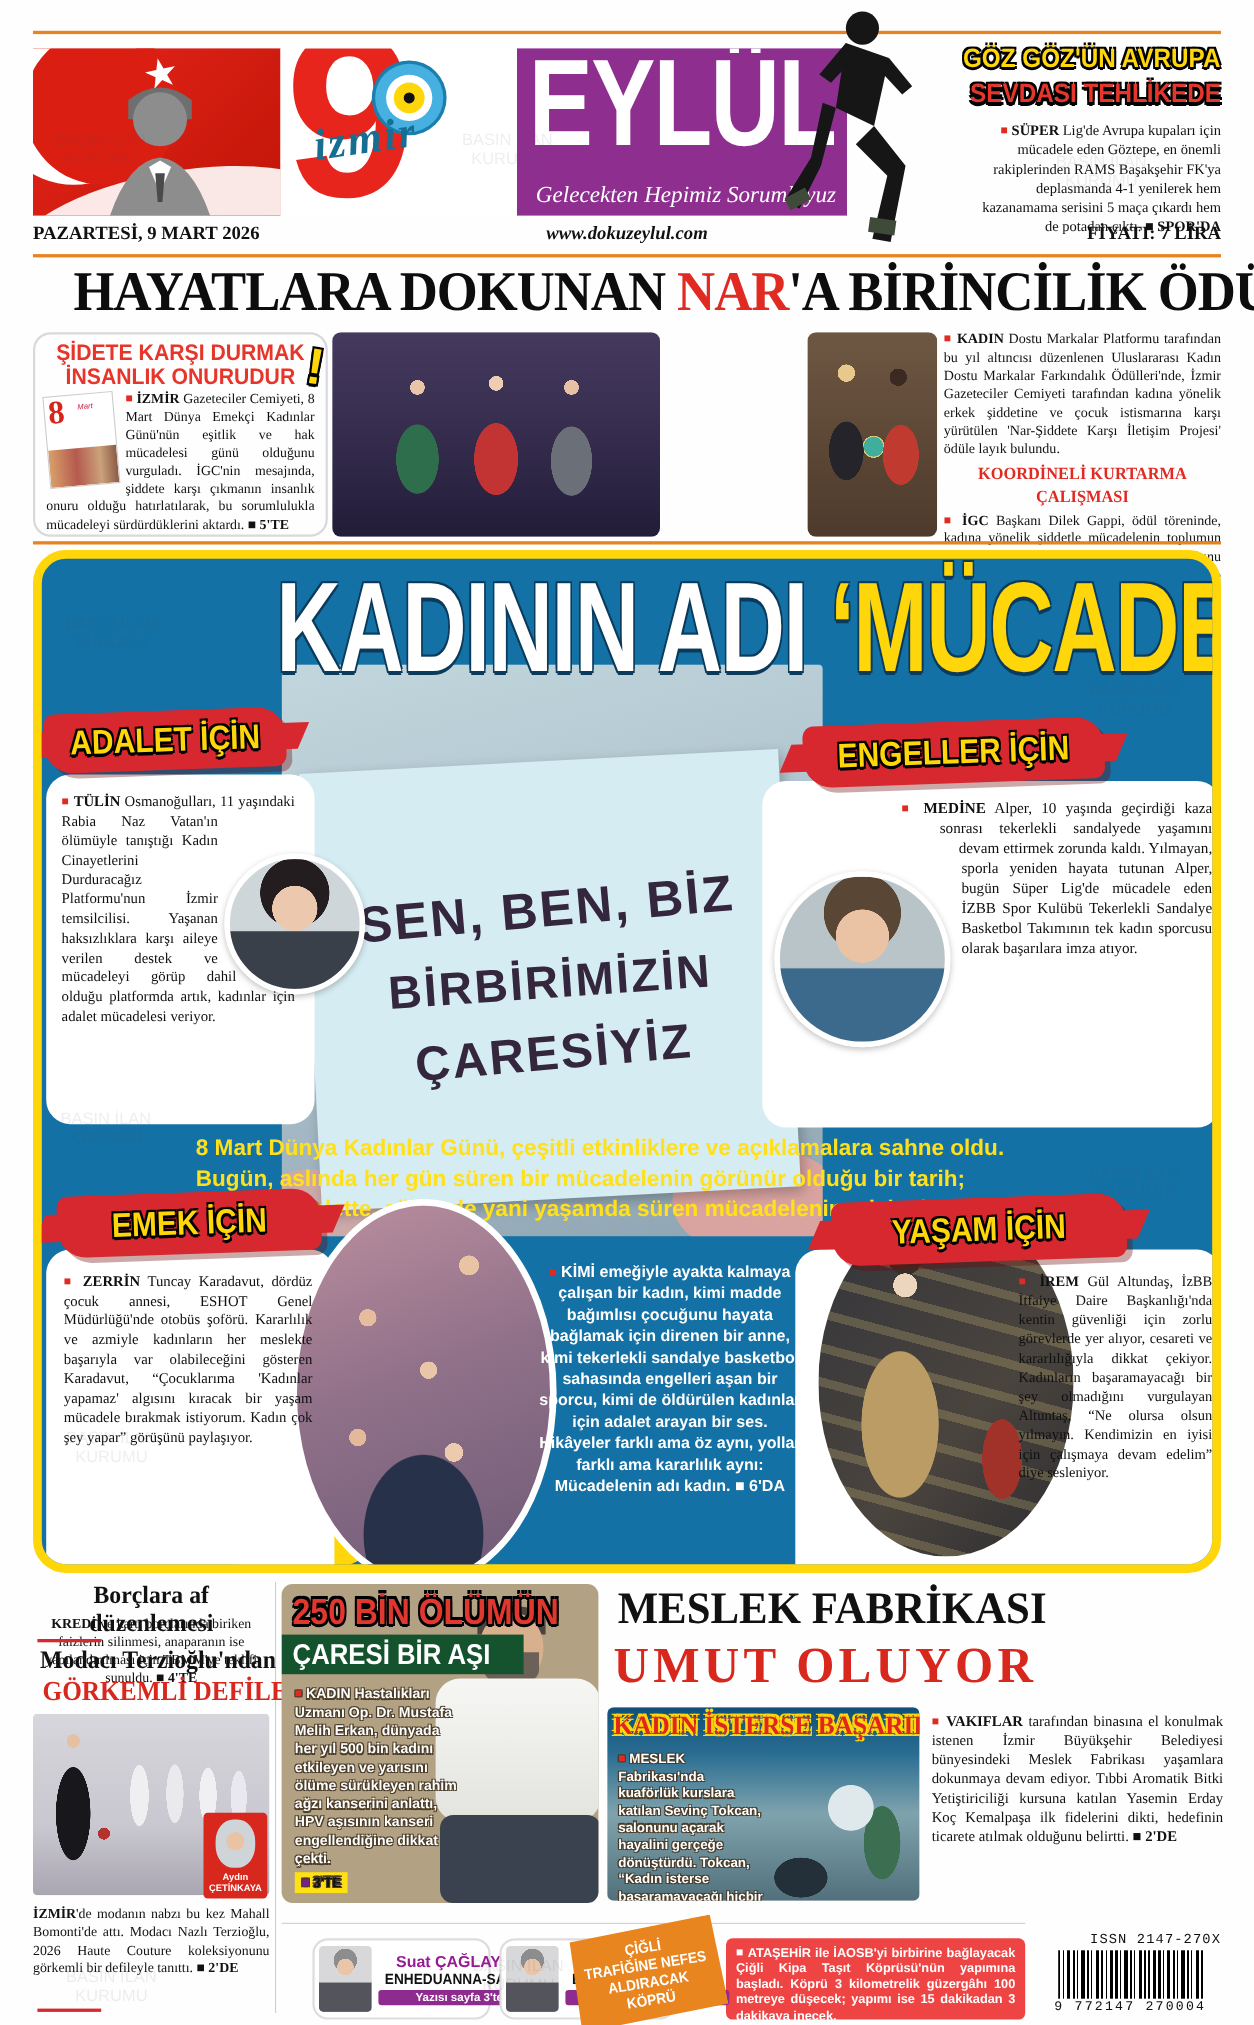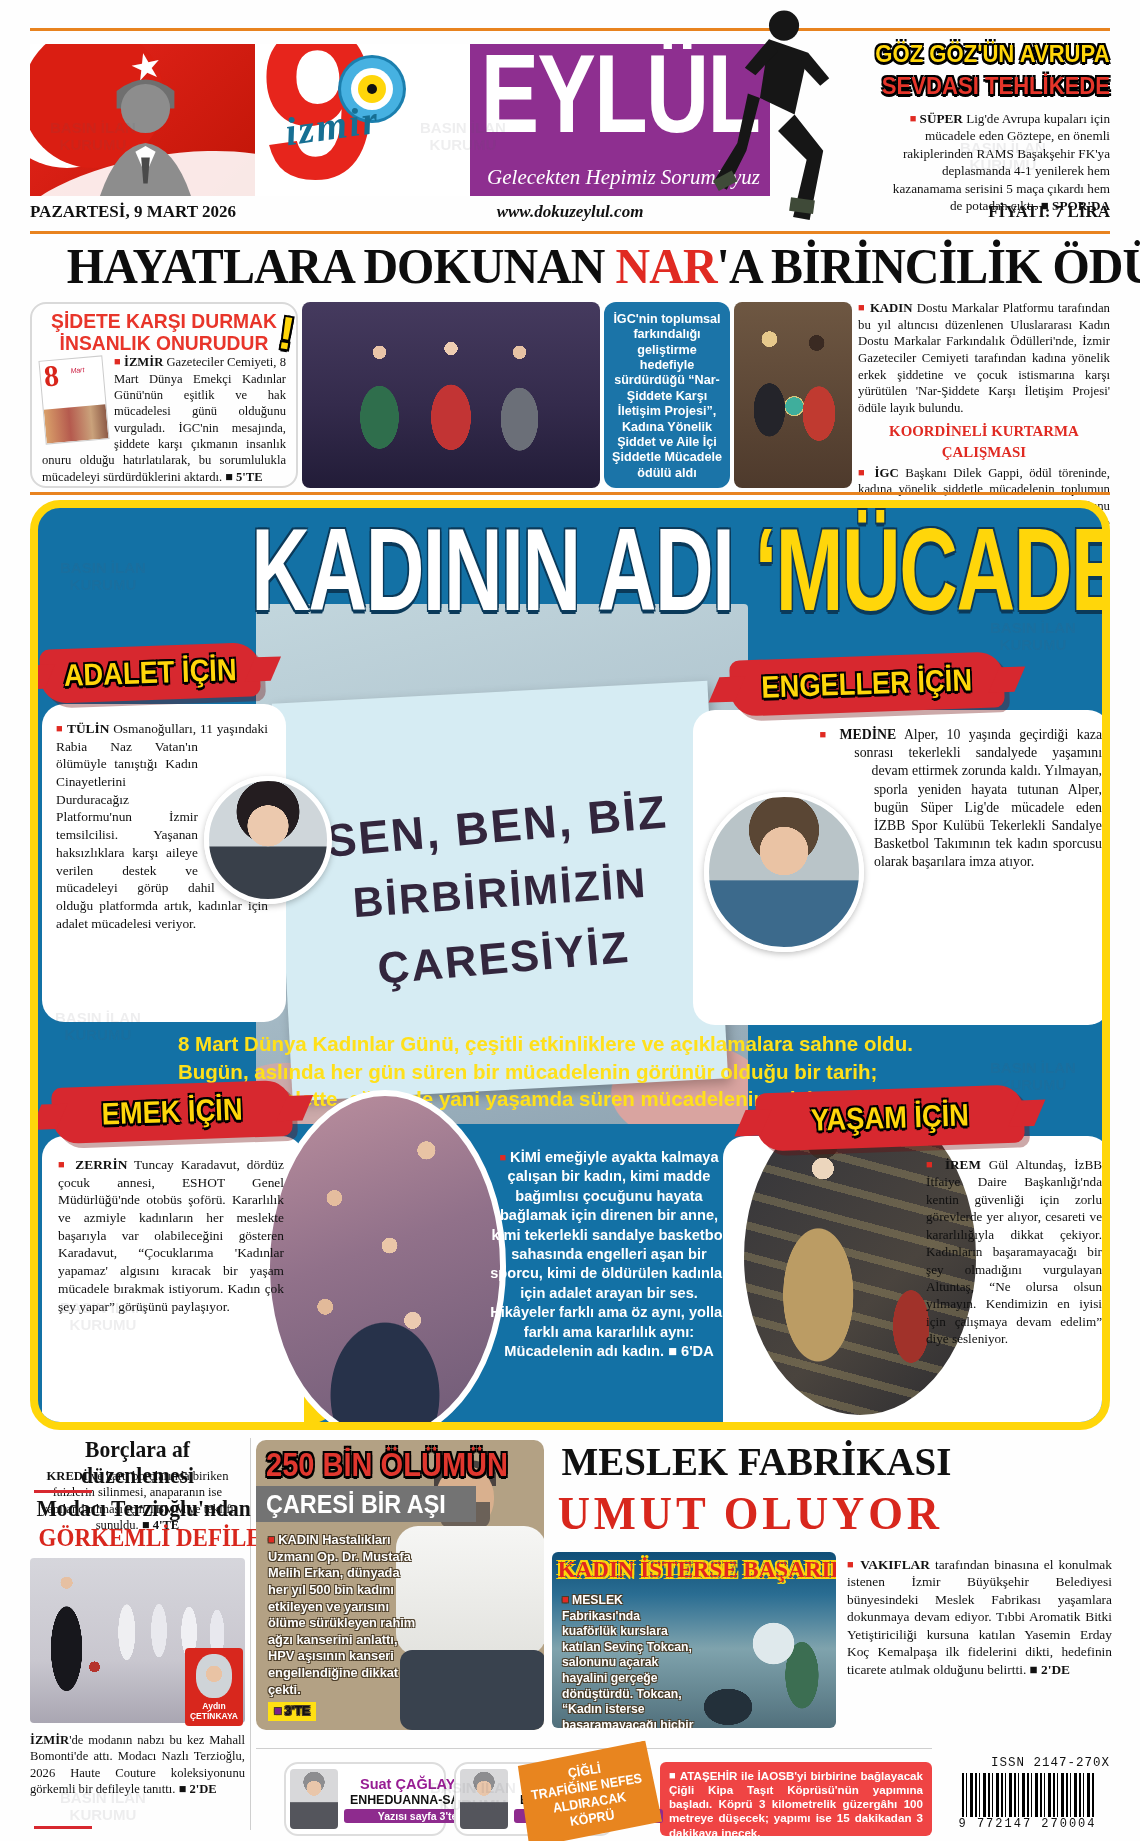--- a/index.html
+++ b/index.html
@@ -2,21 +2,21 @@
 <html><head>
 <meta charset="utf-8">
 <style>
   html,body{margin:0;padding:0;background:#e9e9e9;}
   #page{position:relative;width:1140px;height:1841px;margin:0 auto;background:#fefefe;overflow:hidden;
         font-family:"Liberation Sans",sans-serif;color:#111;}
   .just{text-align:justify;}
   .o-black{text-shadow:-2px -2px 0 #000,2px -2px 0 #000,-2px 2px 0 #000,2px 2px 0 #000,0 3px 0 #000;}
   .o-navy{text-shadow:-2px -2px 0 #0b3a5a,2px -2px 0 #0b3a5a,-2px 2px 0 #0b3a5a,2px 2px 0 #0b3a5a,0 4px 0 #0b3a5a;}
   .o-dark{text-shadow:-1px -1px 0 #4a3c28,1px -1px 0 #4a3c28,-1px 1px 0 #4a3c28,1px 1px 0 #4a3c28;}
-  .wm{position:absolute;color:rgba(90,90,95,.10);font-weight:bold;font-size:15px;line-height:1.1;text-align:center;pointer-events:none;z-index:50;}
+  .wm{position:absolute;color:rgba(90,90,95,.10);font-weight:normal;font-size:15px;line-height:1.1;text-align:center;pointer-events:none;z-index:50;}
   .rule-orange{position:absolute;height:3px;background:#e8831f;}
   
   #flag{position:absolute;left:30px;top:44px;width:225px;height:152px;background:linear-gradient(135deg,#e7251c,#c01507);overflow:hidden;}
   #flag .cres{position:absolute;left:-38px;top:-26px;width:150px;height:150px;border-radius:50%;background:#fff;}
   #flag .cres::after{content:"";position:absolute;left:30px;top:8px;width:142px;height:142px;border-radius:50%;background:#da1e12;}
   #flag .star{position:absolute;left:100px;top:2px;color:#fff;font-size:36px;transform:rotate(-12deg);}
   #flag .swoosh2{position:absolute;left:-20px;bottom:-70px;width:300px;height:110px;border-radius:50%;background:#fff;transform:rotate(-10deg);opacity:.9;}
   #nineArea{position:absolute;left:255px;top:44px;width:215px;height:152px;background:#fff;overflow:hidden;}
   #nineArea .nine{position:absolute;left:4px;top:-48px;font-size:215px;font-weight:900;color:#e7251c;line-height:1;}
   .nazar{position:absolute;left:86px;top:14px;width:62px;height:62px;border-radius:50%;background:#46b1e1;box-shadow:0 0 0 3px #1b7fae;}
@@ -156,21 +156,21 @@
      linear-gradient(180deg,#d6d6dc 0%,#c9c7cf 62%,#a9a6b2 100%);}
   #fashInset{position:absolute;left:185px;top:1648px;width:58px;height:78px;background:#d8271d;border-radius:4px;z-index:2;
     display:flex;flex-direction:column;justify-content:flex-end;align-items:center;}
   #fashInset .face{position:absolute;left:11px;top:6px;width:36px;height:44px;border-radius:45%;
     background:radial-gradient(circle 13px at 50% 45%,#e9c3a4 62%,#cfd4d8 63%);}
   #fashInset .nm{color:#fff;font-weight:bold;font-size:8.5px;text-align:center;line-height:1.15;padding-bottom:4px;}
   #fashCap{position:absolute;left:30px;top:1732px;width:215px;}
   
   #vacBox{position:absolute;left:256px;top:1440px;width:288px;height:290px;background:#b3a184;border-radius:10px;overflow:hidden;}
   #vacBox .h1{position:absolute;left:10px;top:6px;font-size:33px;font-weight:900;color:#e0372e;white-space:nowrap;transform:scaleX(.88);transform-origin:left;}
-  #vacBox .h2bar{position:absolute;left:0px;top:46px;width:210px;height:36px;background:#737373;display:flex;align-items:center;padding-left:10px;}
+  #vacBox .h2bar{position:absolute;left:0px;top:46px;width:210px;height:36px;background:#14532d;display:flex;align-items:center;padding-left:10px;}
   #vacBox .h2bar span{font-size:26px;font-weight:900;color:#fff;white-space:nowrap;transform:scaleX(.9);transform-origin:left;}
   #vacPhoto{position:absolute;right:-6px;top:20px;width:160px;height:270px;}
   #vacPhoto .head{position:absolute;left:46px;top:6px;width:58px;height:64px;border-radius:48%;background:#d9b08e;}
   #vacPhoto .hair{position:absolute;left:44px;top:0px;width:62px;height:26px;border-radius:50% 50% 0 0;background:#4a4340;}
   #vacPhoto .beard{position:absolute;left:50px;top:42px;width:50px;height:30px;border-radius:0 0 45% 45%;background:#6b6158;}
   #vacPhoto .shirt{position:absolute;left:6px;top:66px;width:150px;height:130px;border-radius:22px;background:linear-gradient(180deg,#f6f6f4,#e3e3df);}
   #vacPhoto .pants{position:absolute;left:10px;top:190px;width:146px;height:80px;border-radius:12px;background:#39424e;}
   #vacTxt{position:absolute;left:12px;top:92px;width:150px;color:#fff;font-weight:bold;font-size:12.8px;line-height:1.3;z-index:2;}
   .chip{display:inline-block;background:#ffe013;padding:1px 6px;margin-top:4px;font-weight:900;font-size:12.5px;color:#111;}
   .chip .sq{color:#7a1f8c;margin-right:3px;}
@@ -297,21 +297,20 @@
       <div class="pstrip"></div>
     </div>
     <div class="body13 just">
       <span class="bullet">■</span>
       <b>İZMİR</b><span> Gazeteciler Cemiyeti, 8 Mart Dünya Emekçi Kadınlar Günü'nün eşitlik ve hak mücadelesi günü olduğunu vurguladı. İGC'nin mesajında, şiddete karşı çıkmanın insanlık onuru olduğu hatırlatılarak, bu sorumlulukla mücadeleyi sürdürdüklerini aktardı.</span>
       <b>■ 5'TE</b>
     </div>
   </div>
 
   <div id="photo1" class="photo"></div>
-  <div id="capBox">İGC'nin toplumsal farkındalığı geliştirme hedefiyle sürdürdüğü “Nar-Şiddete Karşı İletişim Projesi”, Kadına Yönelik Şiddet ve Aile İçi Şiddetle Mücadele ödülü aldı</div>
   <div id="photo2" class="photo"></div>
 
   <div id="awardText">
     <div class="just">
       <span class="bullet">■</span>
       <b>KADIN</b><span> Dostu Markalar Platformu tarafından bu yıl altıncısı düzenlenen Uluslararası Kadın Dostu Markalar Farkındalık Ödülleri'nde, İzmir Gazeteciler Cemiyeti tarafından kadına yönelik erkek şiddetine ve çocuk istismarına karşı yürütülen 'Nar-Şiddete Karşı İletişim Projesi' ödüle layık bulundu.</span>
     </div>
     <div class="sub">KOORDİNELİ KURTARMA ÇALIŞMASI</div>
     <div class="just">
       <span class="bullet">■</span>

